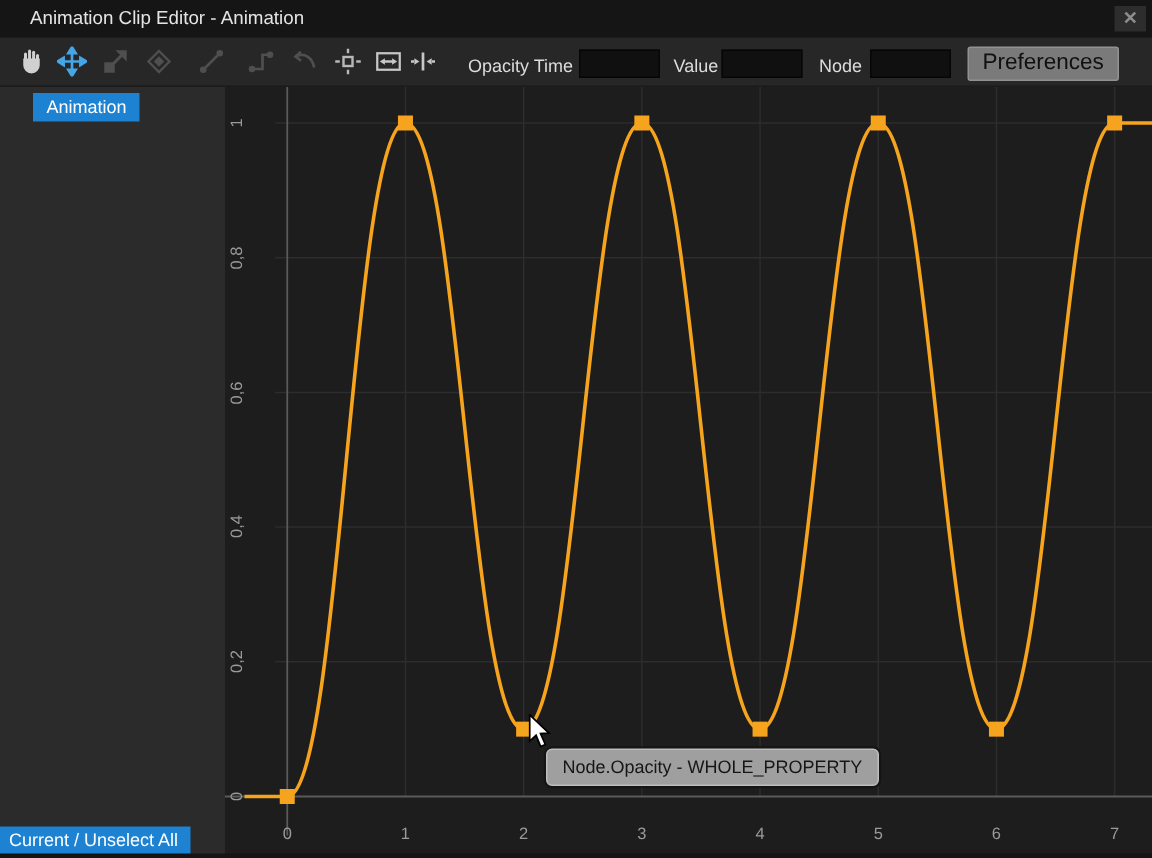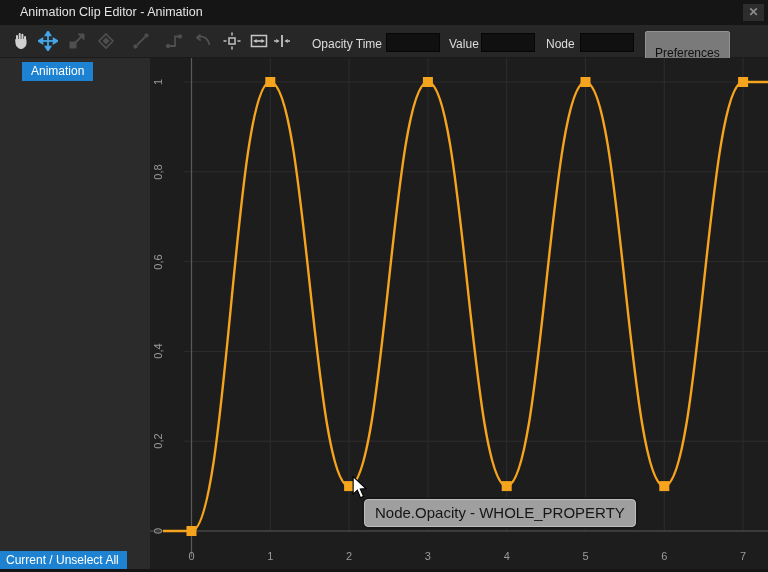--- a/index.html
+++ b/index.html
@@ -11,32 +11,32 @@
   .titlebar{position:absolute;left:0;top:0;width:768px;height:36px;background:#151515;}
   .title{position:absolute;left:20px;top:5px;font-size:12.5px;color:#e4e4e4;white-space:nowrap;}
   .close-btn{position:absolute;right:4px;top:4px;width:21px;height:17px;background:#2d2d2d;
     color:#8d8d8d;font-size:12px;font-weight:bold;text-align:center;line-height:16px;cursor:default;}
   .toolbar{position:absolute;left:0;top:25px;width:768px;height:33px;background:#272727;border-bottom:1px solid #1b1b1b;box-sizing:border-box;}
   .tool{position:absolute;top:6px;width:20px;height:20px;}
   .tool svg{display:block;}
   .tb-label{position:absolute;top:12px;font-size:12px;color:#dcdcdc;white-space:nowrap;}
   .tb-input{position:absolute;top:8px;width:46px;height:17px;background:#101010;border:1px solid #060606;
     color:#cccccc;font-size:11px;font-family:"Liberation Sans",sans-serif;padding:0 3px;}
-  .pref-btn{position:absolute;left:645px;top:6px;height:21px;padding:12px 9px;background:#7a7a7a;
-    color:#101010;font-size:12px;font-family:"Liberation Sans",sans-serif;border:1px solid #929292;border-radius:2px;line-height:19px;text-align:center;}
+  .pref-btn{position:absolute;left:645px;top:6px;height:21px;padding:0 9px;background:#7a7a7a;
+    color:#101010;font-size:15px;font-family:"Liberation Sans",sans-serif;border:1px solid #929292;border-radius:2px;line-height:19px;text-align:center;}
   .sidebar{position:absolute;left:0;top:58px;width:150px;height:514px;background:#2b2b2b;}
   .blue-btn{position:absolute;background:#1d82d2;color:#ffffff;font-size:12px;white-space:nowrap;}
   .animation-btn{left:22px;top:4px;padding:2px 9px 3px 9px;}
   .selectall-btn{left:0;top:493px;padding:2px 8px 3px 6px;}
   .chart{position:absolute;left:150px;top:58px;width:618px;height:514px;background:#1d1d1d;overflow:hidden;}
   .chart svg.plot{position:absolute;left:0;top:0;}
   .ylabel{position:absolute;width:40px;height:12px;text-align:center;font-size:11px;color:#9a9a9a;
     transform:rotate(-90deg);line-height:12px;}
   .xlabel{position:absolute;width:40px;text-align:center;font-size:11px;color:#9a9a9a;top:492px;}
-  .tooltip{position:absolute;left:214px;top:441px;background:#9f9f9f;color:#161616;font-size:15px;
+  .tooltip{position:absolute;left:214px;top:441px;background:#9f9f9f;color:#161616;font-size:12px;
     padding:4px 10px 5px 10px;border-radius:4px;border:1px solid #bdbdbd;box-shadow:0 0 0 1.5px #151515;white-space:nowrap;}
   .cursor{position:absolute;left:202px;top:418px;}
   .bottom-strip{position:absolute;left:0;top:569px;width:768px;height:3px;background:#151515;}
 </style>
 </head>
 <body>
 
 <div class="titlebar">
   <div class="title">Animation Clip Editor - Animation</div>
   <div class="close-btn">✕</div>

